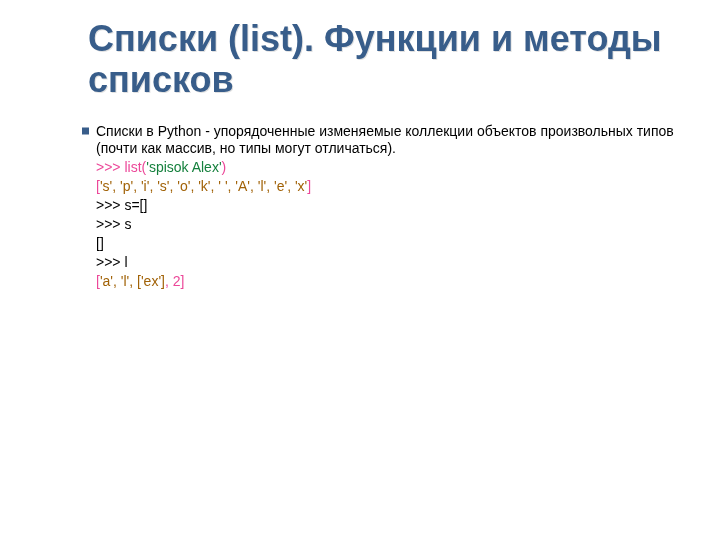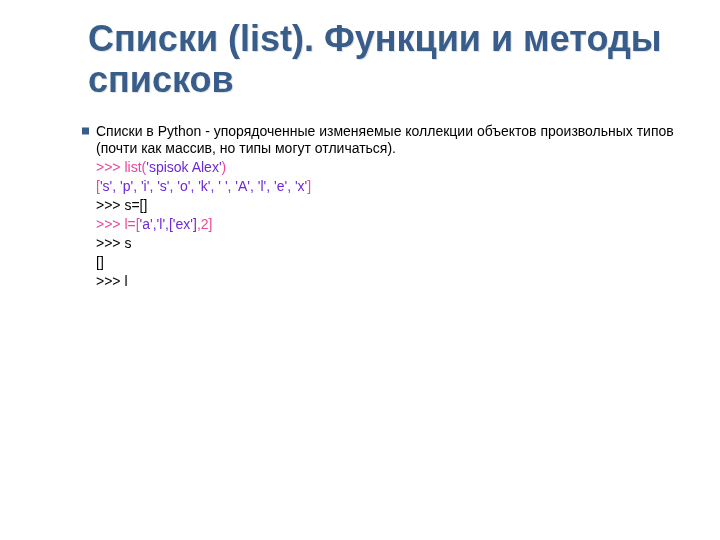--- a/index.html
+++ b/index.html
@@ -37,22 +37,22 @@
   .body p {
     margin: 0 0 2px 0;
     position: relative;
   }
   .intro {
     margin-bottom: 3px;
   }
   .prompt {
     font-family: Arial, sans-serif;
   }
-  .str { color: #6d28d9; } 
-  .out-inner { color: #6d28d9; }
+  .str { color: #15803d; } 
+  .out-inner { color: #a16207; }
   .blk { color: #ec4899; }
   .bullet {
     position: absolute;
     left: -14px;
     top: 0.60em;
     width: 7px;
     height: 7px;
     background: #385D8A;
     transform: translateY(-50%);
   }
@@ -76,25 +76,25 @@
       <span class="blk">&gt;&gt;&gt; list(</span><span class="str">'spisok Alex'</span><span class="blk">)</span>
     </p>
 
     <p class="prompt">
       <span class="blk">[</span><span class="out-inner">'s', 'p', 'i', 's', 'o', 'k', ' ', 'A', 'l', 'e', 'x'</span><span class="blk">]</span>
     </p>
 
 
     <p class="prompt">&gt;&gt;&gt; s=[]</p>
 
-    <p class="prompt">
-      <span class="blk">&gt;&gt;&gt; l=[</span><span class="str">'a','l',['ex']</span><span class="blk">,2]</span>
-    </p>
 
     <p class="prompt">&gt;&gt;&gt; s</p>
 
     <p class="prompt">[]</p>
 
     <p class="prompt">&gt;&gt;&gt; l</p>
 
+    <p class="prompt">
+      <span class="blk">[</span><span class="out-inner">'a', 'l', ['ex']</span><span class="blk">, 2]</span>
+    </p>
 
   </div>
 </div>
 
 </body></html>

